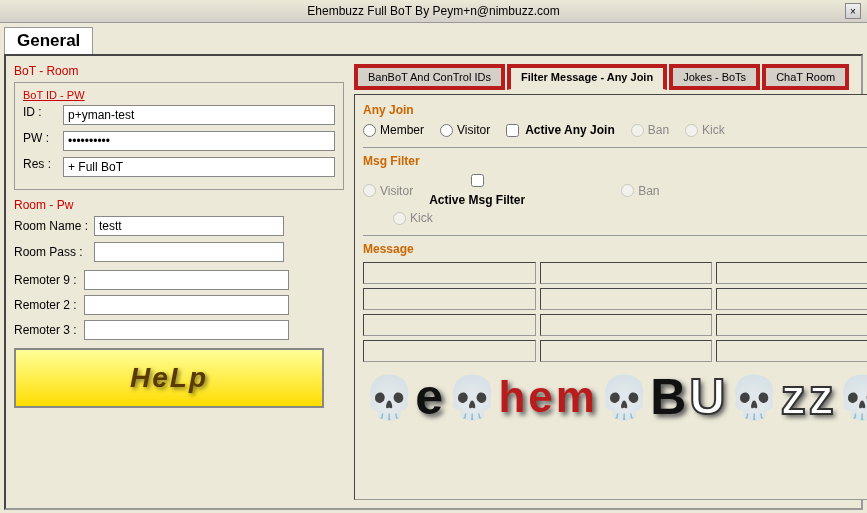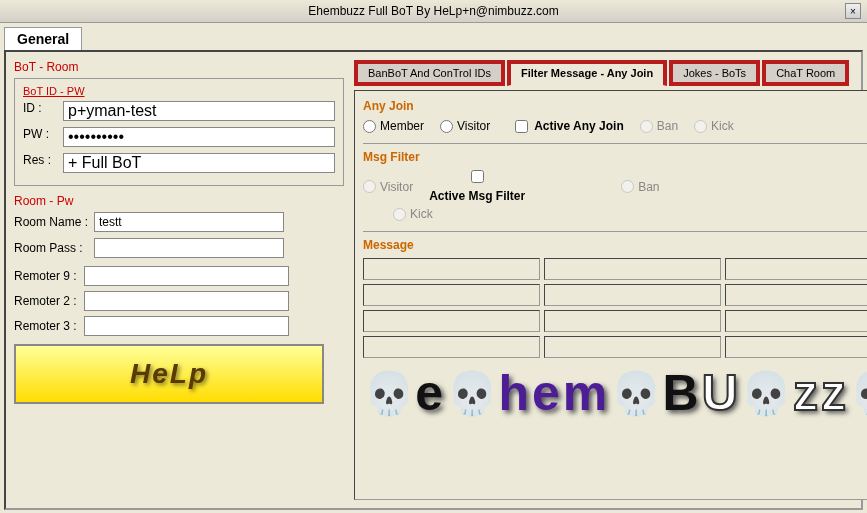--- a/index.html
+++ b/index.html
@@ -38,21 +38,21 @@
       padding: 4px 4px 0 4px;
       background: #ece9d8;
     }
     .tab-outer {
       display: inline-block;
       padding: 3px 12px;
       background: #ece9d8;
       border: 1px solid #999;
       border-bottom: none;
       cursor: pointer;
-      font-size: 14px;
+      font-size: 17px;
       color: #000;
     }
     .tab-outer.active {
       background: #fff;
       font-weight: bold;
     }
     .content-area {
       display: flex;
       flex: 1;
       border: 2px inset #999;
@@ -94,21 +94,21 @@
       width: 40px;
       font-size: 12px;
       color: #000;
     }
     .field-input {
       flex: 1;
       height: 20px;
       border: 1px solid #888;
       background: #fff;
       padding: 0 4px;
-      font-size: 16px;
+      font-size: 12px;
     }
     .room-section {
       margin-bottom: 8px;
     }
     .room-field-row {
       display: flex;
       align-items: center;
       margin-bottom: 6px;
     }
     .room-label {
@@ -235,21 +235,21 @@
       color: #888;
     }
     input[type="radio"] { margin: 0; }
     input[type="checkbox"] { margin: 0; }
     .separator-line { border-top: 1px solid #999; margin: 6px 0; }
   </style>
 </head>
 <body>
 
 <div class="title-bar">
-  <span>Ehembuzz Full BoT By HeLp+n@nimbuzz.com</span>
+  <span>Ehembuzz Full BoT By Peym+n@nimbuzz.com</span>
   <div class="close-btn">×</div>
 </div>
 
 <div class="main-container">
 
   <div class="tab-strip-outer">
     <div class="tab-outer active">General</div>
   </div>
 
   <div class="content-area">
@@ -320,21 +320,21 @@
           <div class="section-header-orange">Any Join</div>
           <div style="display:flex; align-items:center; gap:16px;">
             <div class="radio-item">
               <input type="radio" name="any-join" style="">
               <span>Member</span>
             </div>
             <div class="radio-item">
               <input type="radio" name="any-join" style="">
               <span>Visitor</span>
             </div>
-            <div style="display:flex; align-items:center; gap:6px;margin-left:9px;">
+            <div style="display:flex; align-items:center; gap:6px;">
               <input type="checkbox" style="">
               <span style="font-weight:bold;">Active Any Join</span>
             </div>
             <div class="radio-item disabled-radio">
               <input type="radio" name="any-join-action" disabled="" style="">
               <span>Ban</span>
             </div>
             <div class="radio-item disabled-radio">
               <input type="radio" name="any-join-action" disabled="" style="">
               <span>Kick</span>
@@ -386,21 +386,21 @@
             <input class="message-input" type="text" style="">
             <input class="message-input" type="text" style="">
           </div>
         </div>
 
         <div class="logo-area">
           <div style="display:flex; align-items:center; justify-content:center; margin-top:4px;">
             <span style="font-size:42px; color:#1a1a1a; font-weight:900;">💀</span>
             <span class="logo-text" style="font-size:50px; color:#111; text-shadow:3px 3px 5px #555;">e</span>
             <span style="font-size:42px; color:#1a1a1a; font-weight:900;">💀</span>
-            <span class="logo-text" style="font-size:50px; color:#4c1d95; text-shadow:3px 3px 5px #555;">hem</span>
+            <span class="logo-text" style="font-size:44px; color:#b91c1c; text-shadow:3px 3px 5px #555;">hem</span>
             <span style="font-size:42px; color:#1a1a1a; font-weight:900;">💀</span>
             <span class="logo-text" style="font-size:50px; color:#111; text-shadow:3px 3px 5px #555;">B</span>
             <span class="logo-text" style="font-size:50px; color:#fff; -webkit-text-stroke:2px #333; text-shadow:3px 3px 5px #555;">U</span>
             <span style="font-size:42px; color:#1a1a1a; font-weight:900;">💀</span>
             <span class="logo-text" style="font-size:50px; color:#fff; -webkit-text-stroke:2px #333; text-shadow:3px 3px 5px #555;">zz</span>
             <span style="font-size:42px; color:#1a1a1a; font-weight:900;">💀</span>
           </div>
         </div>
       </div>
     </div>

